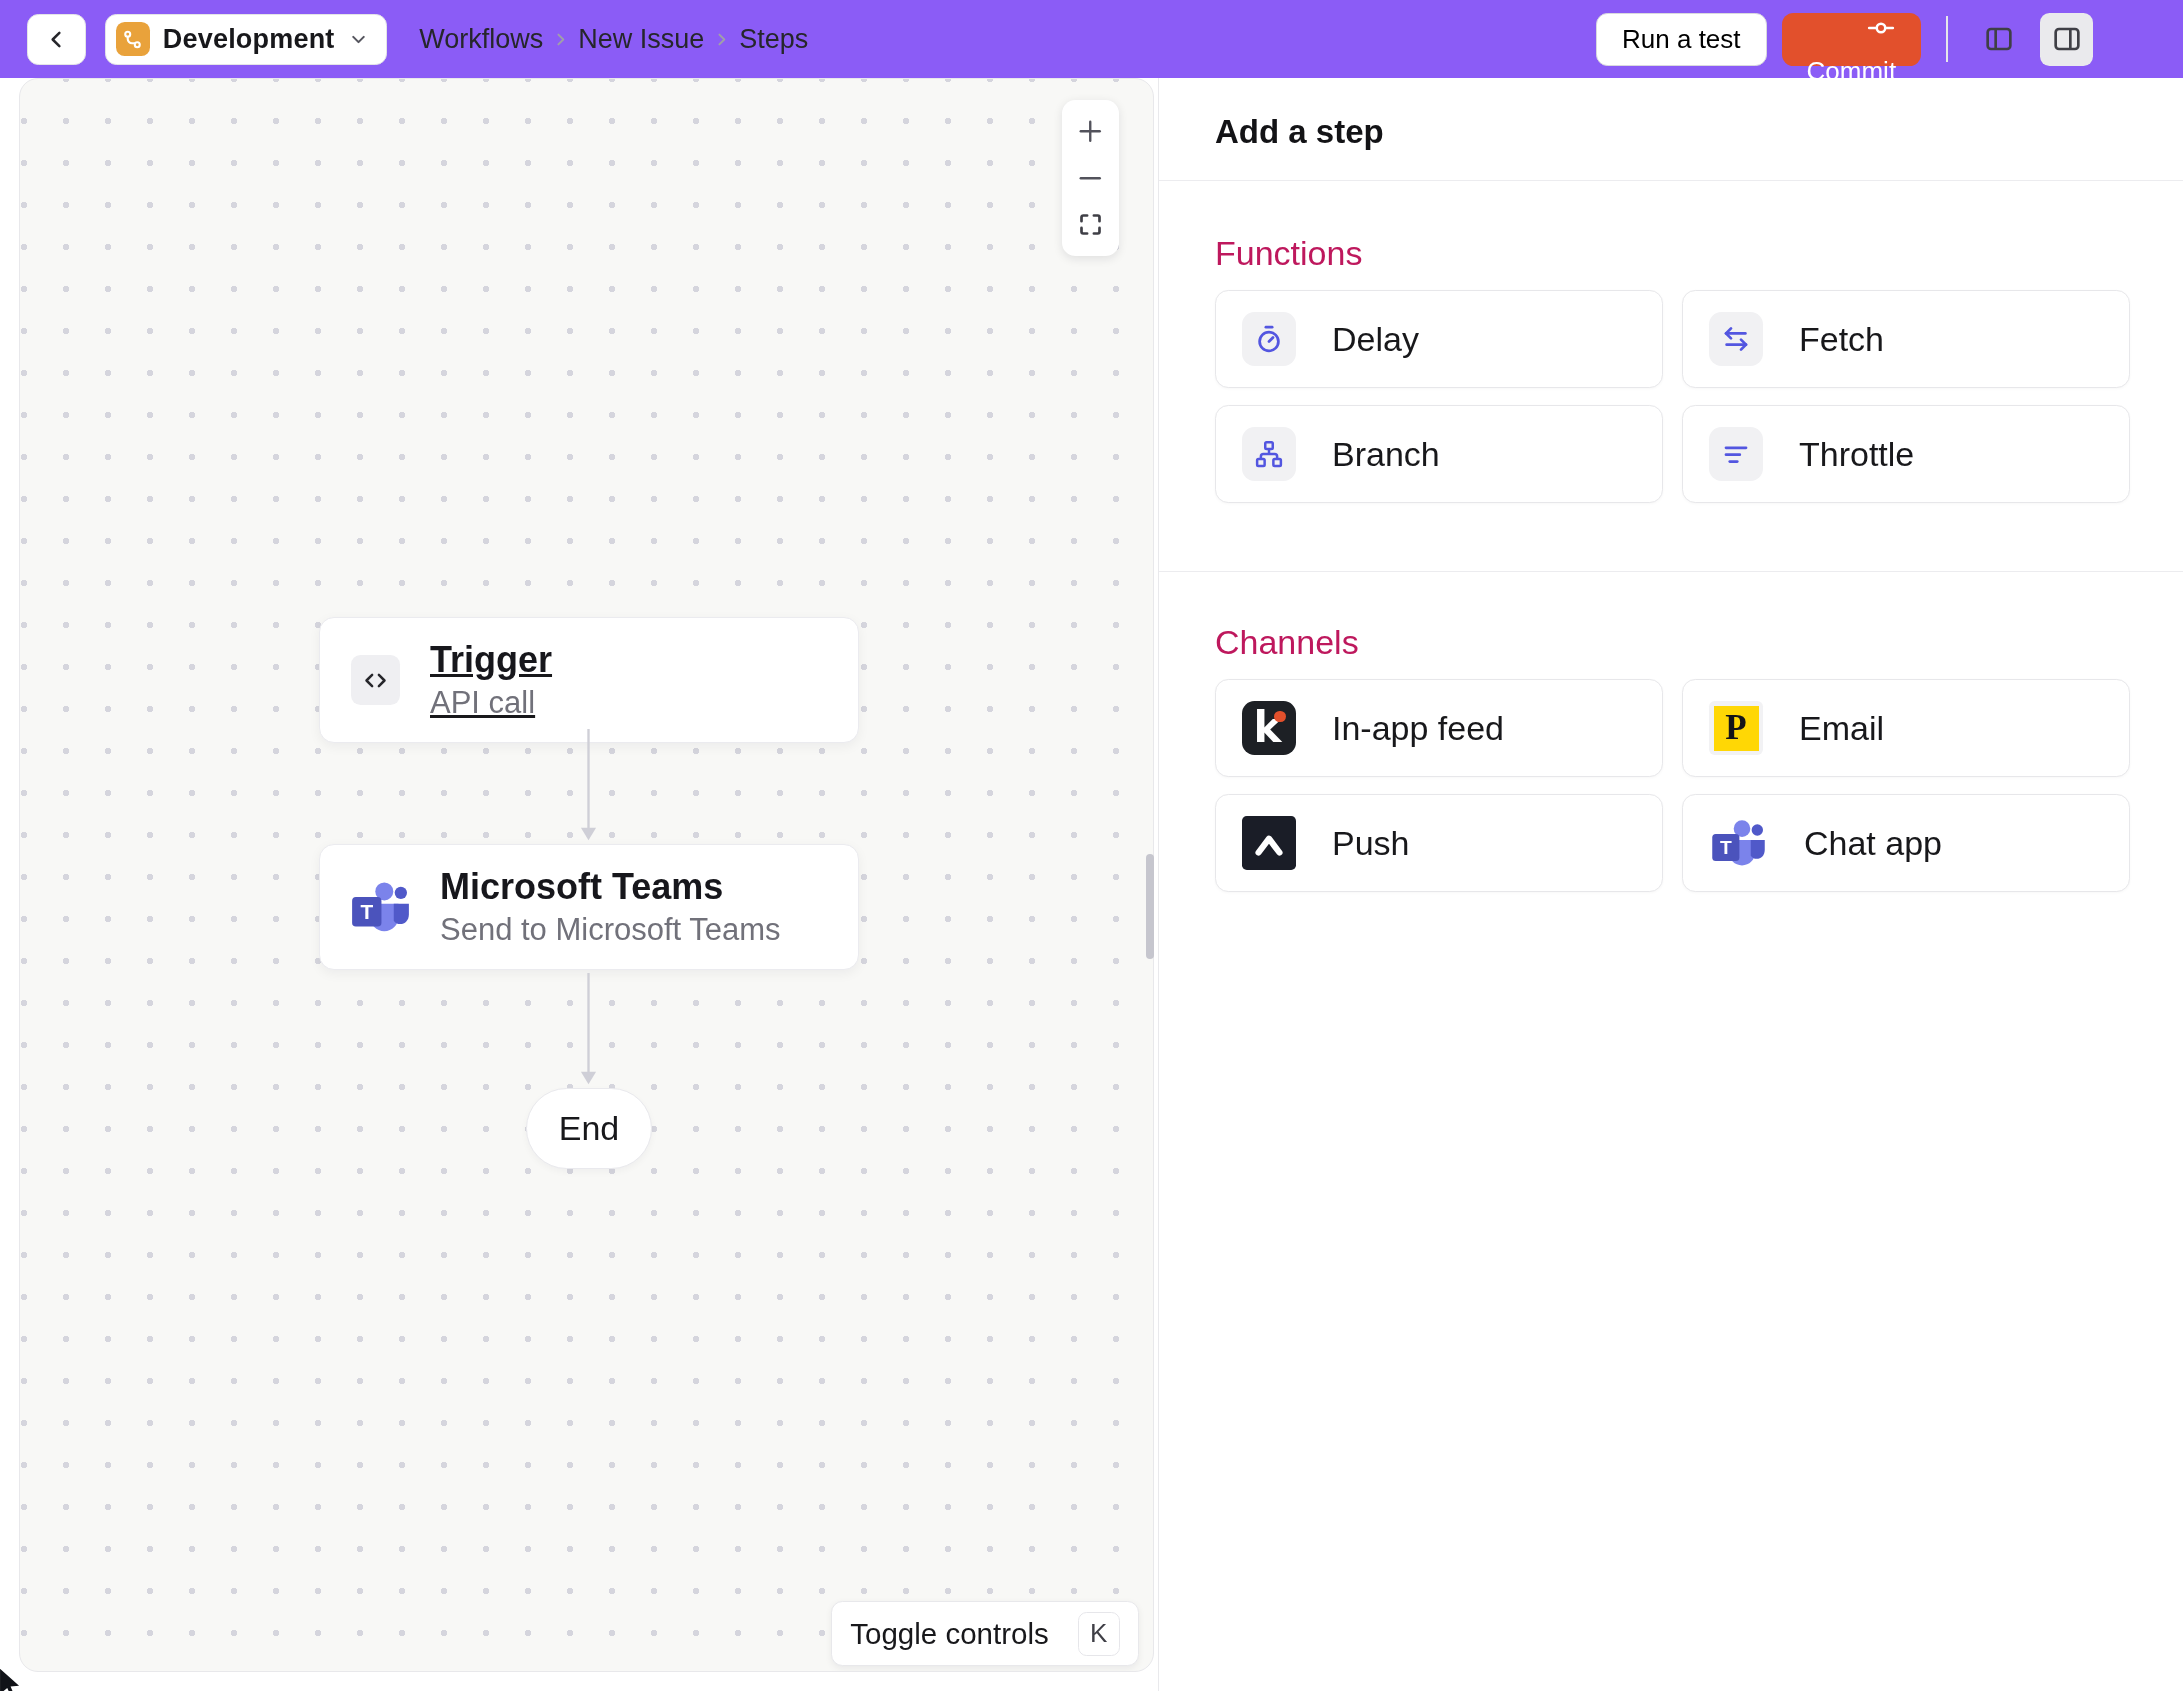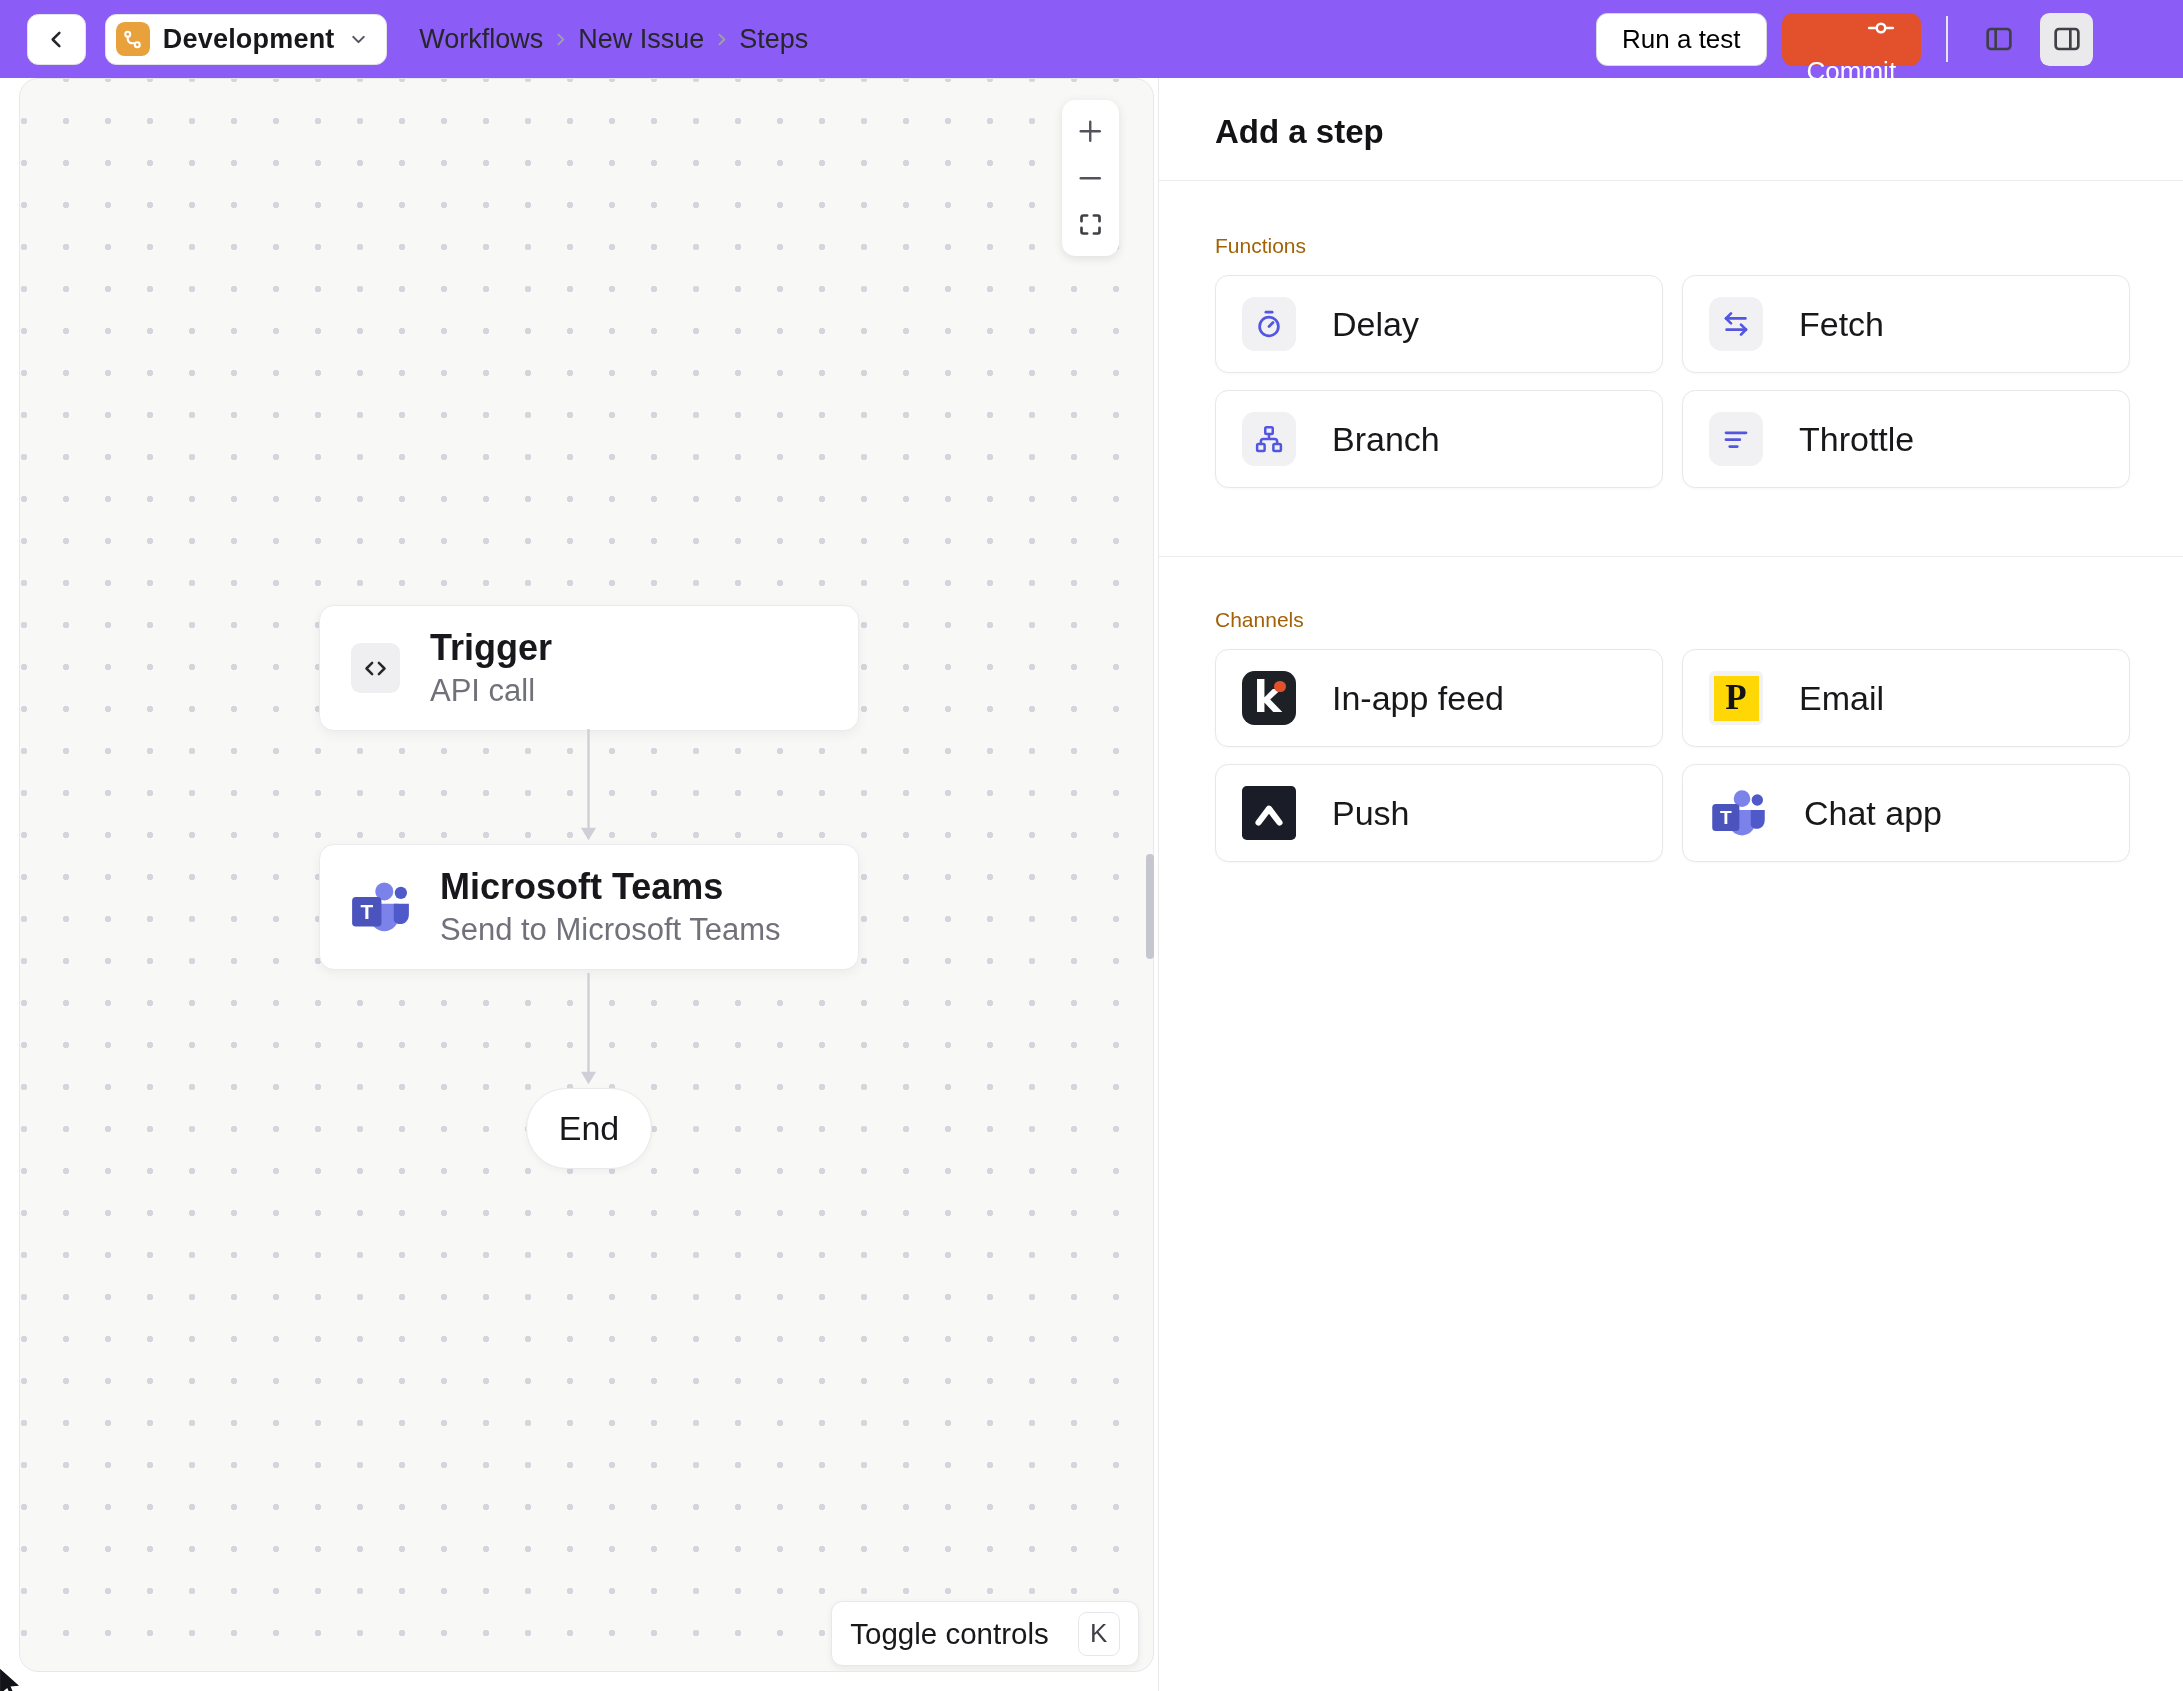--- a/index.html
+++ b/index.html
@@ -64,21 +64,21 @@
 
   
   .panel { position:absolute; left:1158px; top:78px; width:1025px; height:1613px; background:#fff;
            border-left:1.9px solid #E9E9EC; }
   .panel-header { height:103px; display:flex; align-items:center; padding-left:56px;
                   border-bottom:1.9px solid #ECECEF; }
   .panel-title { font-size:33px; font-weight:600; color:#131316;margin-top:6px; }
   .section { padding:53px 53px 0 56px; }
   .section.functions { padding-bottom:68px; border-bottom:1.9px solid #ECECEF; }
   .section.channels { padding-top:51px; }
-  .section-label { font-size:21px; font-weight:500; color:#a16207; margin-bottom:17px; }
+  .section-label { font-size:34px; font-weight:500; color:#be185d; margin-bottom:17px; }
   .grid { display:grid; grid-template-columns:1fr 1fr; column-gap:19px; row-gap:17px; }
   .step-btn { height:98px; background:#fff; border:1.9px solid #E7E7EA; border-radius:13.3px;
               box-shadow:0 1px 2.9px rgba(20,20,40,.03); display:flex; align-items:center;
               gap:36px; padding-left:26px; cursor:pointer; }
   .step-label { font-size:34px; font-weight:500; color:#18181B; }
   .fn-tile { width:54px; height:54px; border-radius:12.4px; background:#F1F1F3;
              display:flex; align-items:center; justify-content:center; flex:none; }
   .knock-tile { width:54px; height:54px; border-radius:12.4px; background:#1D2025; position:relative; flex:none; }
   .knock-k { position:absolute; left:11.4px; top:1.9px; color:#fff; font-weight:700; font-size:42px;
              font-family:"DejaVu Sans",sans-serif; }
@@ -197,21 +197,21 @@
           <svg width="27" height="27" viewBox="0 0 24 24" fill="none" stroke="#3F3F46" stroke-width="2.4" stroke-linecap="round" stroke-linejoin="round">
               <path d="M4 9 V5.5 a1.5 1.5 0 0 1 1.5 -1.5 H9"></path>
               <path d="M15 4 h3.5 A1.5 1.5 0 0 1 20 5.5 V9"></path>
               <path d="M20 15 v3.5 a1.5 1.5 0 0 1 -1.5 1.5 H15"></path>
               <path d="M9 20 H5.5 A1.5 1.5 0 0 1 4 18.5 V15"></path>
             </svg>
         </span>
       </div>
     </div>
 
-    <div class="node" style="left:299px; top:526px; width:540px; height:126px;">
+    <div class="node" style="left:299px; top:538px; width:540px; height:126px;text-decoration:underline;">
       <div class="node-tile">
         <svg width="27" height="27" viewBox="0 0 24 24" fill="none" stroke="#26262B" stroke-width="2.2" stroke-linecap="round" stroke-linejoin="round">
             <path d="M9 7 L4 12 L9 17"></path>
             <path d="M15 7 L20 12 L15 17"></path>
           </svg>
       </div>
       <div>
         <div class="node-title">Trigger</div>
         <div class="node-sub">API call</div>
       </div>

